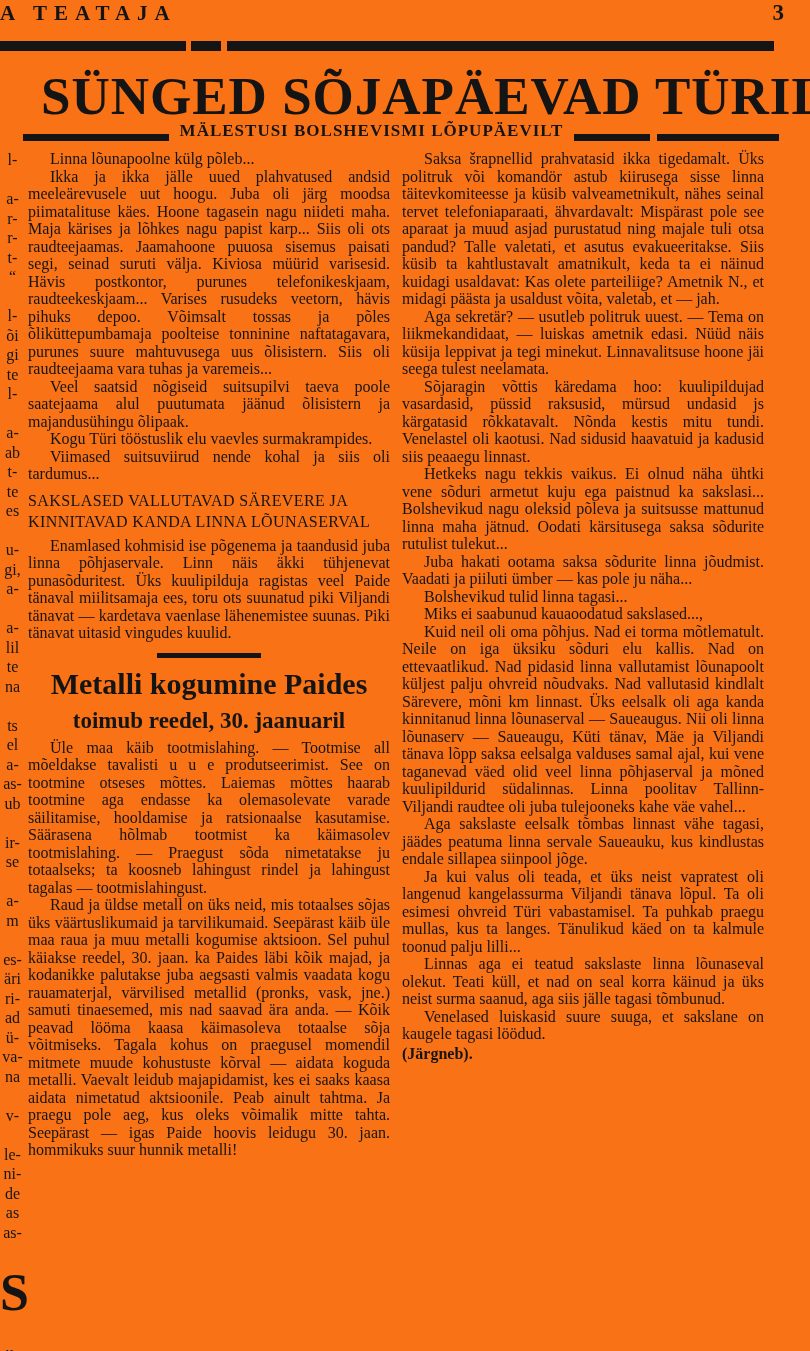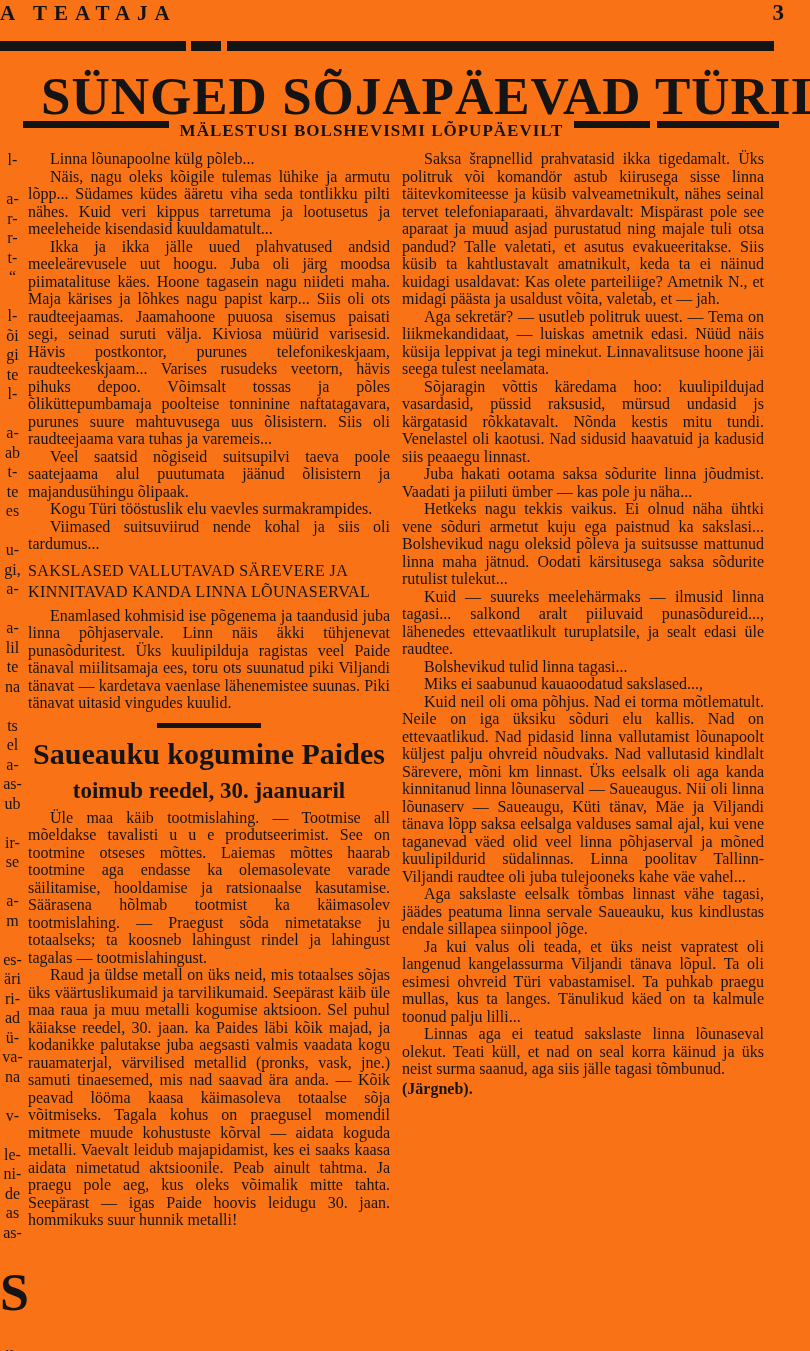--- a/index.html
+++ b/index.html
@@ -15,21 +15,21 @@
   .header-rule{
     position:absolute;top:41px;left:0;width:774px;height:10px;
     background:linear-gradient(90deg,#141414 0 24%,transparent 24% 24.7%,#141414 24.7% 28.6%,transparent 28.6% 29.3%,#141414 29.3% 100%);
   }
   .headline{
     position:absolute;top:54px;left:28px;width:754px;margin:13px;
     text-align:left;font-size:53px;line-height:58px;font-weight:bold;letter-spacing:1px;white-space:nowrap;
   }
   .subtitle-row{
     position:absolute;top:121px;left:40px;width:722px;
-    display:flex;align-items:flex-start;justify-content:center;gap:11px;
+    display:flex;align-items:flex-end;justify-content:center;gap:11px;
   }
   .rule-seg{height:7px;background:#141414;flex:0 0 auto;}
   .seg-a{width:146px;}
   .seg-b{width:76px;}
   .seg-c{width:122px;margin-left:-4px;}
   .subtitle{font-weight:bold;font-size:17px;letter-spacing:1px;white-space:nowrap;}
   
   .edge-strip{
     position:absolute;top:150px;left:0;width:25px;
     text-align:center;font-size:16px;line-height:19.5px;
@@ -131,51 +131,50 @@
       <span class="frag big">S</span>
       <span class="frag">&nbsp;</span>
       <span class="frag">u-</span>
     </div>
 
   <div class="columns">
 
     <section class="col">
       <div>
           <p>Linna lõunapoolne külg põleb...</p>
-          <p>Näis, nagu oleks kõigile tulemas lühike ja armutu lõpp... Südames küdes ääretu viha seda tontlikku pilti nähes. Kuid veri kippus tarretuma ja lootusetus ja meeleheide kisendasid kuuldamatult...</p>
           <p>Ikka ja ikka jälle uued plahvatused andsid meeleärevusele uut hoogu. Juba oli järg moodsa piimatalituse käes. Hoone tagasein nagu niideti maha. Maja kärises ja lõhkes nagu papist karp... Siis oli ots raudteejaamas. Jaamahoone puuosa sisemus paisati segi, seinad suruti välja. Kiviosa müürid varisesid. Hävis postkontor, purunes telefonikeskjaam, raudteekeskjaam... Varises rusudeks veetorn, hävis pihuks depoo. Võimsalt tossas ja põles õliküttepumbamaja poolteise tonninine naftatagavara, purunes suure mahtuvusega uus õlisistern. Siis oli raudteejaama vara tuhas ja varemeis...</p>
           <p>Veel saatsid nõgiseid suitsupilvi taeva poole saatejaama alul puutumata jäänud õlisistern ja majandusühingu õlipaak.</p>
           <p>Kogu Türi tööstuslik elu vaevles surmakrampides.</p>
           <p>Viimased suitsuviirud nende kohal ja siis oli tardumus...</p>
         </div>
       <h3 class="caps-subhead">SAKSLASED VALLUTAVAD SÄREVERE JA KINNITAVAD KANDA LINNA LÕUNASERVAL</h3>
       <div>
           <p>Enamlased kohmisid ise põgenema ja taandusid juba linna põhjaservale. Linn näis äkki tühjenevat punasõduritest. Üks kuulipilduja ragistas veel Paide tänaval miilitsamaja ees, toru ots suunatud piki Viljandi tänavat — kardetava vaenlase lähenemistee suunas. Piki tänavat uitasid vingudes kuulid.</p>
         </div>
       <div class="separator"></div>
-      <h2 class="art2-title">Saueauku kogumine Paides</h2>
+      <h2 class="art2-title">Metalli kogumine Paides</h2>
       <h4 class="art2-sub">toimub reedel, 30. jaanuaril</h4>
       <div>
           <p>Üle maa käib tootmislahing. — Tootmise all mõeldakse tavalisti u u e produtseerimist. See on tootmine otseses mõttes. Laiemas mõttes haarab tootmine aga endasse ka olemasolevate varade säilitamise, hooldamise ja ratsionaalse kasutamise. Säärasena hõlmab tootmist ka käimasolev tootmislahing. — Praegust sõda nimetatakse ju totaalseks; ta koosneb lahingust rindel ja lahingust tagalas — tootmislahingust.</p>
           <p>Raud ja üldse metall on üks neid, mis totaalses sõjas üks väärtuslikumaid ja tarvilikumaid. Seepärast käib üle maa raua ja muu metalli kogumise aktsioon. Sel puhul käiakse reedel, 30. jaan. ka Paides läbi kõik majad, ja kodanikke palutakse juba aegsasti valmis vaadata kogu rauamaterjal, värvilised metallid (pronks, vask, jne.) samuti tinaesemed, mis nad saavad ära anda. — Kõik peavad lööma kaasa käimasoleva totaalse sõja võitmiseks. Tagala kohus on praegusel momendil mitmete muude kohustuste kõrval — aidata koguda metalli. Vaevalt leidub majapidamist, kes ei saaks kaasa aidata nimetatud aktsioonile. Peab ainult tahtma. Ja praegu pole aeg, kus oleks võimalik mitte tahta. Seepärast — igas Paide hoovis leidugu 30. jaan. hommikuks suur hunnik metalli!</p>
         </div>
     </section>
 
     <section class="col">
       <div>
           <p>Saksa šrapnellid prahvatasid ikka tigedamalt. Üks politruk või komandör astub kiirusega sisse linna täitevkomiteesse ja küsib valveametnikult, nähes seinal tervet telefoniaparaati, ähvardavalt: Mispärast pole see aparaat ja muud asjad purustatud ning majale tuli otsa pandud? Talle valetati, et asutus evakueeritakse. Siis küsib ta kahtlustavalt amatnikult, keda ta ei näinud kuidagi usaldavat: Kas olete parteiliige? Ametnik N., et midagi päästa ja usaldust võita, valetab, et — jah.</p>
           <p>Aga sekretär? — usutleb politruk uuest. — Tema on liikmekandidaat, — luiskas ametnik edasi. Nüüd näis küsija leppivat ja tegi minekut. Linnavalitsuse hoone jäi seega tulest neelamata.</p>
           <p>Sõjaragin võttis käredama hoo: kuulipildujad vasardasid, püssid raksusid, mürsud undasid js kärgatasid rõkkatavalt. Nõnda kestis mitu tundi. Venelastel oli kaotusi. Nad sidusid haavatuid ja kadusid siis peaaegu linnast.</p>
+          <p>Hetkeks nagu tekkis vaikus. Ei olnud näha ühtki vene sõduri armetut kuju ega paistnud ka sakslasi... Bolshevikud nagu oleksid põleva ja suitsusse mattunud linna maha jätnud. Oodati kärsitusega saksa sõdurite rutulist tulekut...</p>
           <p>Juba hakati ootama saksa sõdurite linna jõudmist. Vaadati ja piiluti ümber — kas pole ju näha...</p>
-          <p>Hetkeks nagu tekkis vaikus. Ei olnud näha ühtki vene sõduri armetut kuju ega paistnud ka sakslasi... Bolshevikud nagu oleksid põleva ja suitsusse mattunud linna maha jätnud. Oodati kärsitusega saksa sõdurite rutulist tulekut...</p>
-          <p>Kuid — suureks meelehärmaks — ilmusid linna tagasi... salkond aralt piiluvaid punasõdureid..., lähenedes ettevaatlikult turuplatsile, ja sealt edasi üle raudtee.</p>
           <p>Bolshevikud tulid linna tagasi...</p>
           <p>Miks ei saabunud kauaoodatud sakslased...,</p>
           <p>Kuid neil oli oma põhjus. Nad ei torma mõtlematult. Neile on iga üksiku sõduri elu kallis. Nad on ettevaatlikud. Nad pidasid linna vallutamist lõunapoolt küljest palju ohvreid nõudvaks. Nad vallutasid kindlalt Särevere, mõni km linnast. Üks eelsalk oli aga kanda kinnitanud linna lõunaserval — Saueaugus. Nii oli linna lõunaserv — Saueaugu, Küti tänav, Mäe ja Viljandi tänava lõpp saksa eelsalga valduses samal ajal, kui vene taganevad väed olid veel linna põhjaserval ja mõned kuulipildurid südalinnas. Linna poolitav Tallinn-Viljandi raudtee oli juba tulejooneks kahe väe vahel...</p>
           <p>Aga sakslaste eelsalk tõmbas linnast vähe tagasi, jäädes peatuma linna servale Saueauku, kus kindlustas endale sillapea siinpool jõge.</p>
           <p>Ja kui valus oli teada, et üks neist vapratest oli langenud kangelassurma Viljandi tänava lõpul. Ta oli esimesi ohvreid Türi vabastamisel. Ta puhkab praegu mullas, kus ta langes. Tänulikud käed on ta kalmule toonud palju lilli...</p>
           <p>Linnas aga ei teatud sakslaste linna lõunaseval olekut. Teati küll, et nad on seal korra käinud ja üks neist surma saanud, aga siis jälle tagasi tõmbunud.</p>
+          <p>Venelased luiskasid suure suuga, et sakslane on kaugele tagasi löödud.</p>
         </div>
       <div class="signature">(Järgneb).</div>
     </section>
 
   </div>
 </div>
 
 </body></html>

